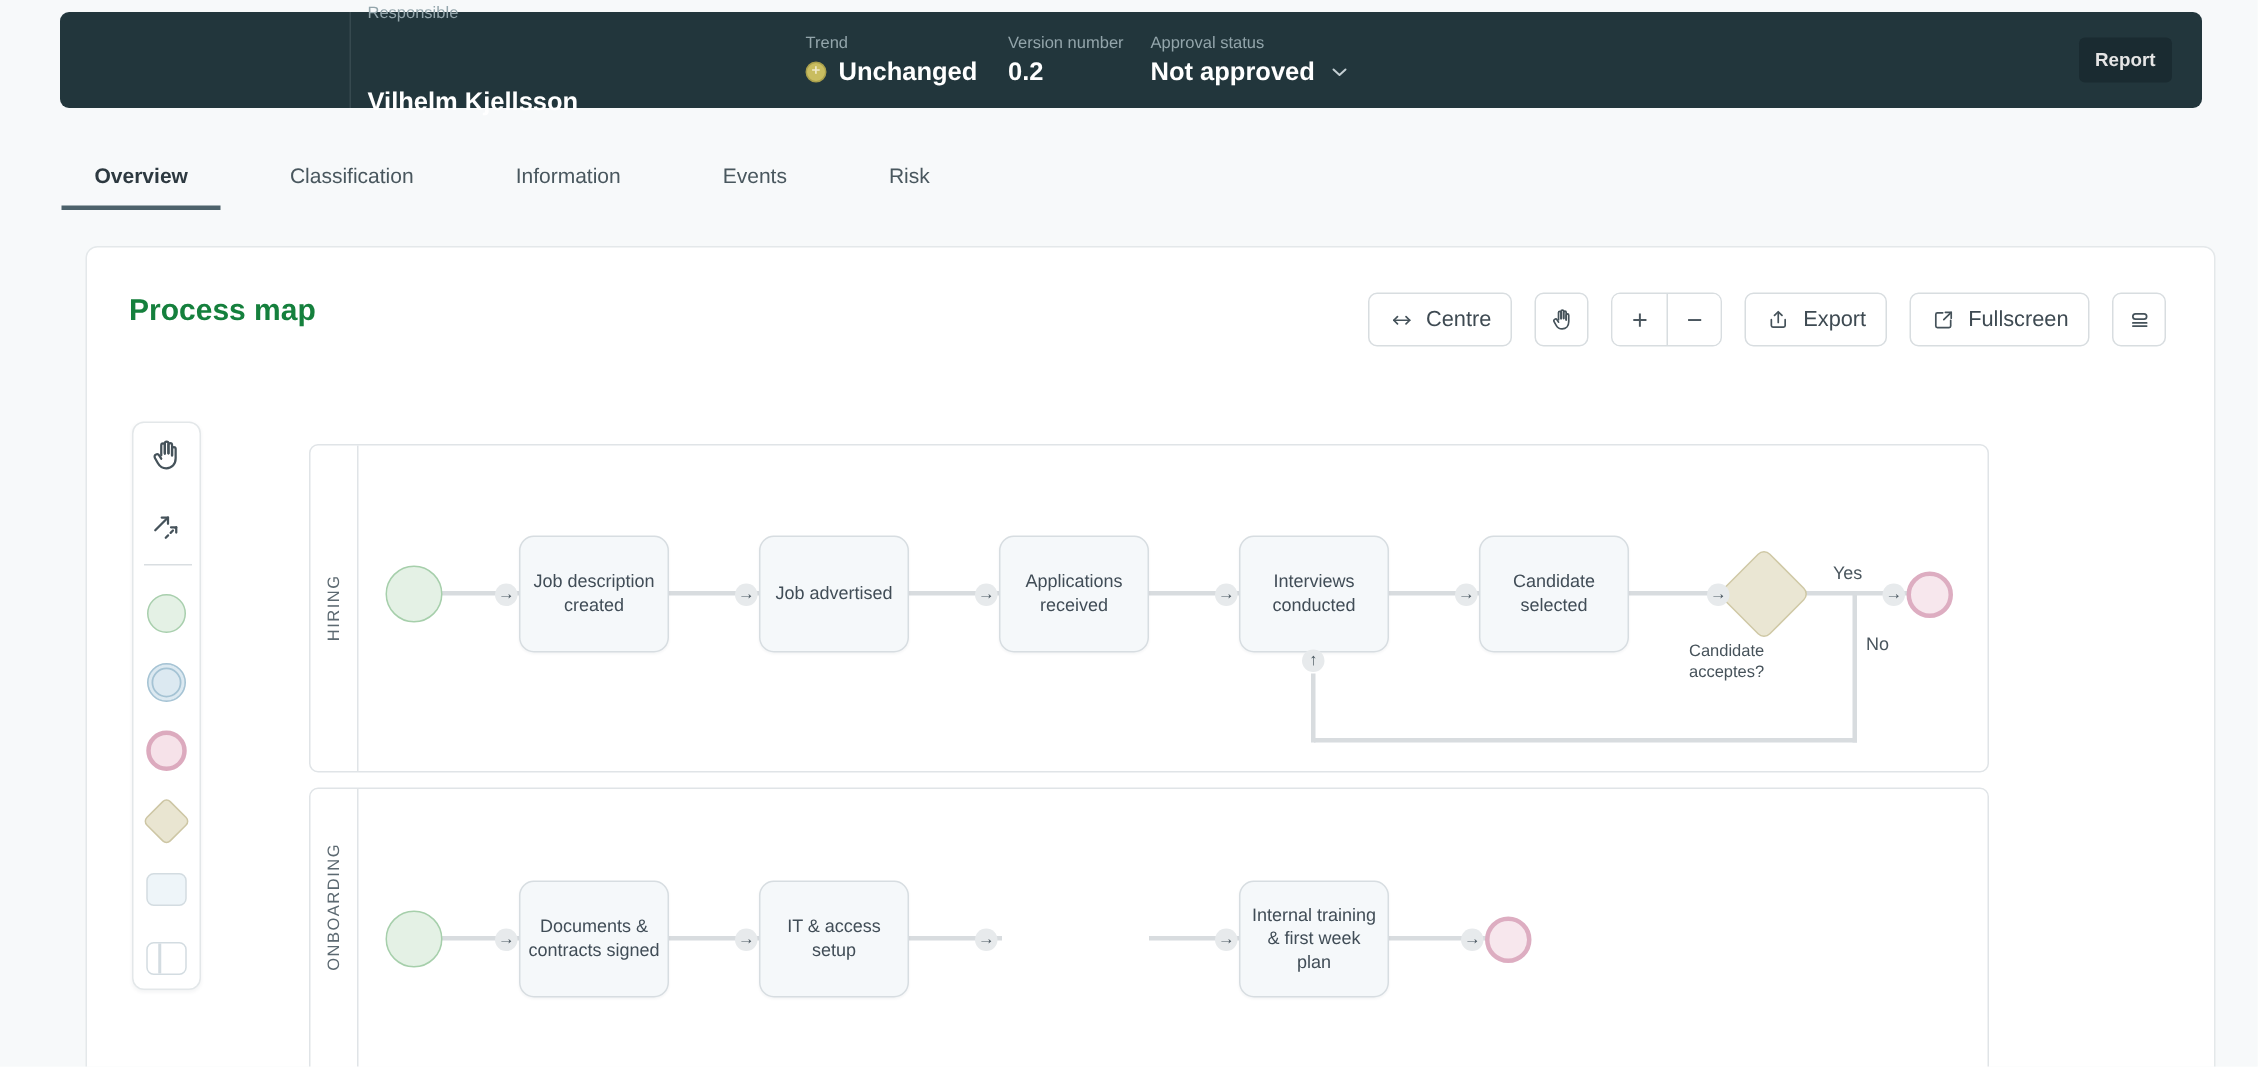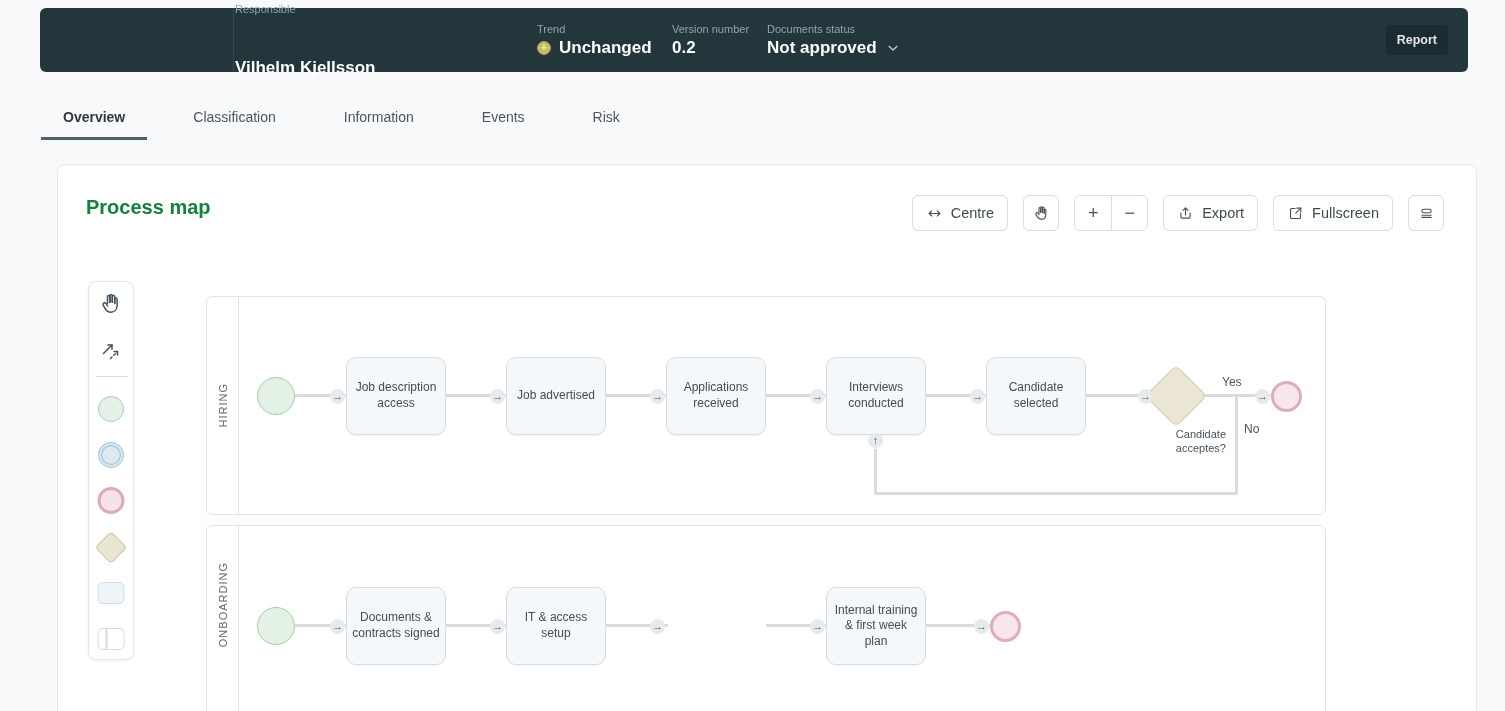--- a/index.html
+++ b/index.html
@@ -12,21 +12,21 @@
     background:#22363c; border-radius:6px; color:#fff; }
   .tb-block { position:absolute; top:0; height:64px; display:flex; flex-direction:column; justify-content:center; }
   .tb-label { font-size:11px; color:#93a5ab; margin-bottom:4px; }
   .tb-value { font-size:17px; font-weight:600; color:#fff; display:flex; align-items:center; gap:8px; line-height:1.1; }
   .tb-org { left:30px; width:170px; }
   .tb-org .lblrow { display:flex; justify-content:space-between; align-items:center; margin-bottom:4px; }
   .tb-org .tb-label { margin-bottom:0; }
   .view-link { display:flex; align-items:center; gap:4px; font-size:11px; font-weight:700; color:#69a3d9; cursor:pointer; }
   .tb-org .tb-value { color:#69a3d9; }
   .tb-divider { position:absolute; left:193px; top:0; width:1px; height:64px; background:#36494f; }
-  .tb-resp { left:195px;gap:40px; }
+  .tb-resp { left:205px;gap:40px; }
   .tb-assess { left:360px; }
   .tb-trend { left:497px; }
   .tb-version { left:632px; }
   .tb-approval { left:727px; }
   .sq-teal { width:14px; height:14px; border-radius:3px; background:#4db6ac; display:inline-block; }
   .dot-trend { width:14px; height:14px; border-radius:50%; background:#c9bd60; border:1px solid #aaa04c;
     display:inline-flex; align-items:center; justify-content:center; font-size:10px; line-height:1; color:#efe9c8; font-weight:700; }
   .dot-trend::after { content:"+"; }
   .report-btn { position:absolute; right:20px; top:17px; height:30px; padding:0 11px; background:#1a2b31;
     border:none; border-radius:4px; color:#e5e5e5; font-size:12.5px; font-weight:600; display:flex; align-items:center; cursor:pointer; }
@@ -79,21 +79,21 @@
   .lane2 .lane-strip { align-items:flex-start; }
   .lane2 .lane-label { margin-top:36px; }
 
   
   .task { position:absolute; width:100px; height:78px; background:#f5f8fa; border:1px solid #d7dde1;
     border-radius:10px; display:flex; align-items:center; justify-content:center; text-align:center;
     font-size:12px; color:#414d57; line-height:1.3; padding:4px 5px; box-shadow:0 1px 2px rgba(20,40,50,.05); z-index:2; }
   .evt-start { position:absolute; width:38px; height:38px; border-radius:50%; background:#e4f1e5; border:1.5px solid #a6cfab; z-index:2; }
   .evt-end { position:absolute; width:31px; height:31px; border-radius:50%; background:#f7e7ed; border:3.5px solid #ddadc1; z-index:2; }
   .gateway { position:absolute; width:44px; height:44px; background:#eae6d3; border:1px solid #cfc8a5; border-radius:6px; transform:rotate(45deg); z-index:2; }
-  .gw-label { position:absolute; width:100px; text-align:right; font-size:11px; color:#46525a; line-height:1.3; z-index:2; }
+  .gw-label { position:absolute; width:100px; text-align:left; font-size:11px; color:#46525a; line-height:1.3; z-index:2; }
   .branch-label { position:absolute; font-size:12px; color:#4a565e; z-index:2; }
   .c-h { position:absolute; height:3px; background:#d8dcdf; z-index:1; }
   .c-v { position:absolute; width:3px; background:#d8dcdf; z-index:1; }
   .ah { position:absolute; width:15px; height:15px; border-radius:50%; background:#e7eaec; color:#4d5a63;
     display:flex; align-items:center; justify-content:center; font-size:11px; line-height:1; z-index:3; }
   .ah-r::after { content:"\2192"; }
   .ah-u::after { content:"\2191"; }
 </style>
 </head>
 <body>
@@ -116,21 +116,21 @@
         <span>Unchanged</span>
       </div>
     </div>
 
     <div class="tb-block tb-version">
       <span class="tb-label">Version number</span>
       <div class="tb-value">0.2</div>
     </div>
 
     <div class="tb-block tb-approval">
-      <span class="tb-label">Documents status</span>
+      <span class="tb-label">Approval status</span>
       <div class="tb-value">
         <span>Not approved</span>
         <svg class="chev" viewBox="0 0 24 24" fill="none" stroke-width="2" stroke-linecap="round" stroke-linejoin="round">
             <path d="M6 9.5l6 5.5 6-5.5"></path>
           </svg>
       </div>
     </div>
 
     <button class="report-btn">Report</button>
   </div>
@@ -225,21 +225,21 @@
     </div>
     <div class="lane lane2">
       <div class="lane-strip">
         <span class="lane-label">ONBOARDING</span>
       </div>
     </div>
 
     <div class="evt-start" style="left:199px;top:212px"></div>
     <div class="c-h" style="left:236px;top:229px;width:54px"></div>
     <span class="ah ah-r" style="left:272px;top:224px"></span>
-    <div class="task" style="left:288px;top:192px">Job description access</div>
+    <div class="task" style="left:288px;top:192px">Job description created</div>
     <div class="c-h" style="left:388px;top:229px;width:62px"></div>
     <span class="ah ah-r" style="left:432px;top:224px"></span>
     <div class="task" style="left:448px;top:192px">Job advertised</div>
     <div class="c-h" style="left:548px;top:229px;width:62px"></div>
     <span class="ah ah-r" style="left:592px;top:224px"></span>
     <div class="task" style="left:608px;top:192px">Applications received</div>
     <div class="c-h" style="left:708px;top:229px;width:62px"></div>
     <span class="ah ah-r" style="left:752px;top:224px"></span>
     <div class="task" style="left:768px;top:192px">Interviews conducted</div>
     <div class="c-h" style="left:868px;top:229px;width:62px"></div>

